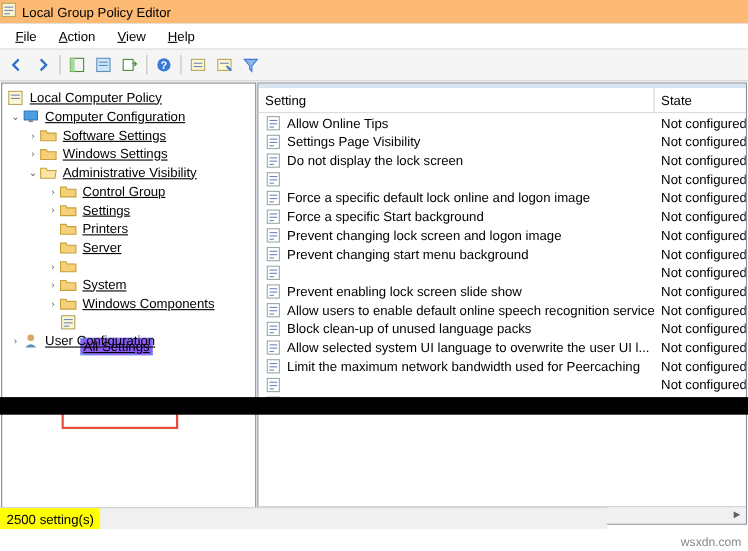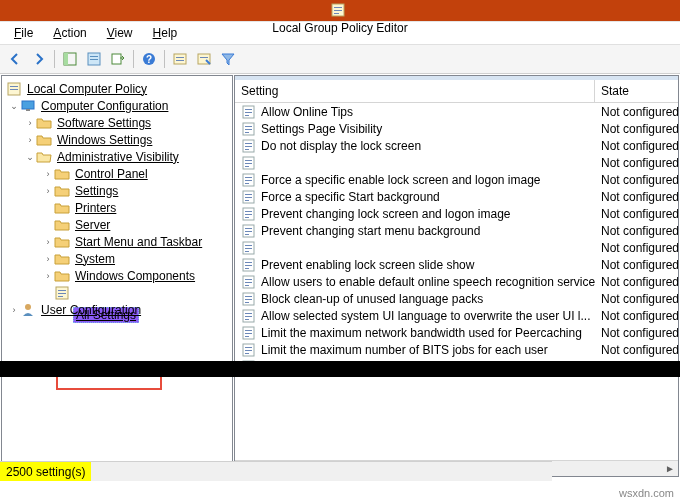--- a/index.html
+++ b/index.html
@@ -12,23 +12,22 @@
       height: 501px;
       background: #fff;
       overflow: hidden;
       position: relative;
     }
     .titlebar {
       height: 22px;
       display: flex;
       align-items: center;
       padding: 2px 0;
-      background: #c2410c;
+      background: #fdba74;
       border-bottom: 1px solid #e5e5e5;
-      flex-direction: column;
     }
     .titlebar svg { margin-right: 4px; }
     .menubar {
       display: flex;
       padding: 2px 4px;
       background: #fff;
       gap: 0;
     }
     .menu-item {
       padding: 2px 10px;
@@ -364,21 +363,21 @@
         <span class="tree-label">Administrative Visibility</span>
       </div>
       <div class="tree-row">
         <span class="tree-indent" style="width:40px"></span>
         <span class="tree-toggle">›</span>
         <span class="tree-icon">
             <svg width="16" height="16" viewBox="0 0 16 16">
               <path d="M1 4 L6 4 L7 6 L15 6 L15 13 L1 13 Z" fill="#f5d078" stroke="#c8a038"></path>
             </svg>
           </span>
-        <span class="tree-label">Control Panel</span>
+        <span class="tree-label">Control Group</span>
       </div>
       <div class="tree-row">
         <span class="tree-indent" style="width:40px"></span>
         <span class="tree-toggle">›</span>
         <span class="tree-icon">
             <svg width="16" height="16" viewBox="0 0 16 16">
               <path d="M1 4 L6 4 L7 6 L15 6 L15 13 L1 13 Z" fill="#f5d078" stroke="#c8a038"></path>
             </svg>
           </span>
         <span class="tree-label">Settings</span>
@@ -402,21 +401,20 @@
         <span class="tree-label">Server</span>
       </div>
       <div class="tree-row">
         <span class="tree-indent" style="width:40px"></span>
         <span class="tree-toggle">›</span>
         <span class="tree-icon">
             <svg width="16" height="16" viewBox="0 0 16 16">
               <path d="M1 4 L6 4 L7 6 L15 6 L15 13 L1 13 Z" fill="#f5d078" stroke="#c8a038"></path>
             </svg>
           </span>
-        <span class="tree-label">Start Menu and Taskbar</span>
       </div>
       <div class="tree-row">
         <span class="tree-indent" style="width:40px"></span>
         <span class="tree-toggle">›</span>
         <span class="tree-icon">
             <svg width="16" height="16" viewBox="0 0 16 16">
               <path d="M1 4 L6 4 L7 6 L15 6 L15 13 L1 13 Z" fill="#f5d078" stroke="#c8a038"></path>
             </svg>
           </span>
         <span class="tree-label">System</span>
@@ -523,21 +521,21 @@
         <div class="list-row">
           <div class="cell-setting">
             <span class="setting-icon">
               <svg width="16" height="16" viewBox="0 0 16 16">
                 <rect x="2" y="2" width="11" height="12" fill="#fff" stroke="#9aa"></rect>
                 <rect x="4" y="5" width="7" height="1" fill="#6c88b8"></rect>
                 <rect x="4" y="8" width="7" height="1" fill="#6c88b8"></rect>
                 <rect x="4" y="11" width="4" height="1" fill="#6c88b8"></rect>
               </svg>
             </span>
-            <span>Force a specific enable lock screen and logon image</span>
+            <span>Force a specific default lock online and logon image</span>
           </div>
           <div class="cell-state">Not configured</div>
         </div>
         <div class="list-row">
           <div class="cell-setting">
             <span class="setting-icon">
               <svg width="16" height="16" viewBox="0 0 16 16">
                 <rect x="2" y="2" width="11" height="12" fill="#fff" stroke="#9aa"></rect>
                 <rect x="4" y="5" width="7" height="1" fill="#6c88b8"></rect>
                 <rect x="4" y="8" width="7" height="1" fill="#6c88b8"></rect>
@@ -662,21 +660,20 @@
         <div class="list-row">
           <div class="cell-setting">
             <span class="setting-icon">
               <svg width="16" height="16" viewBox="0 0 16 16">
                 <rect x="2" y="2" width="11" height="12" fill="#fff" stroke="#9aa"></rect>
                 <rect x="4" y="5" width="7" height="1" fill="#6c88b8"></rect>
                 <rect x="4" y="8" width="7" height="1" fill="#6c88b8"></rect>
                 <rect x="4" y="11" width="4" height="1" fill="#6c88b8"></rect>
               </svg>
             </span>
-            <span>Limit the maximum number of BITS jobs for each user</span>
           </div>
           <div class="cell-state">Not configured</div>
         </div>
         <div class="list-row">
           <div class="cell-setting">
             <span class="setting-icon">
               <svg width="16" height="16" viewBox="0 0 16 16">
                 <rect x="2" y="2" width="11" height="12" fill="#fff" stroke="#9aa"></rect>
                 <rect x="4" y="5" width="7" height="1" fill="#6c88b8"></rect>
                 <rect x="4" y="8" width="7" height="1" fill="#6c88b8"></rect>

